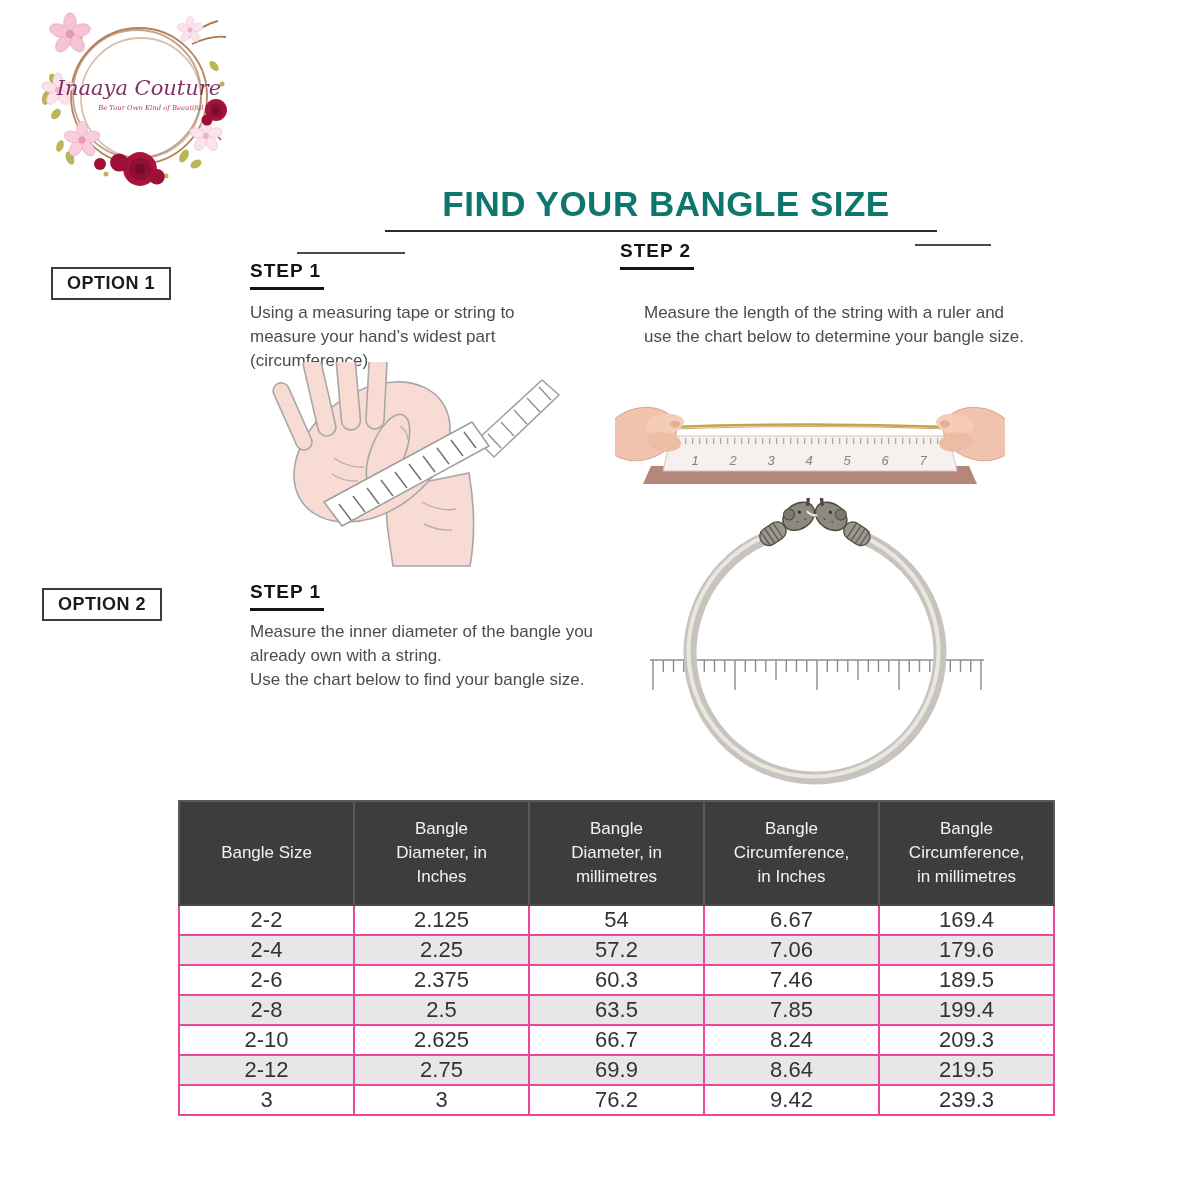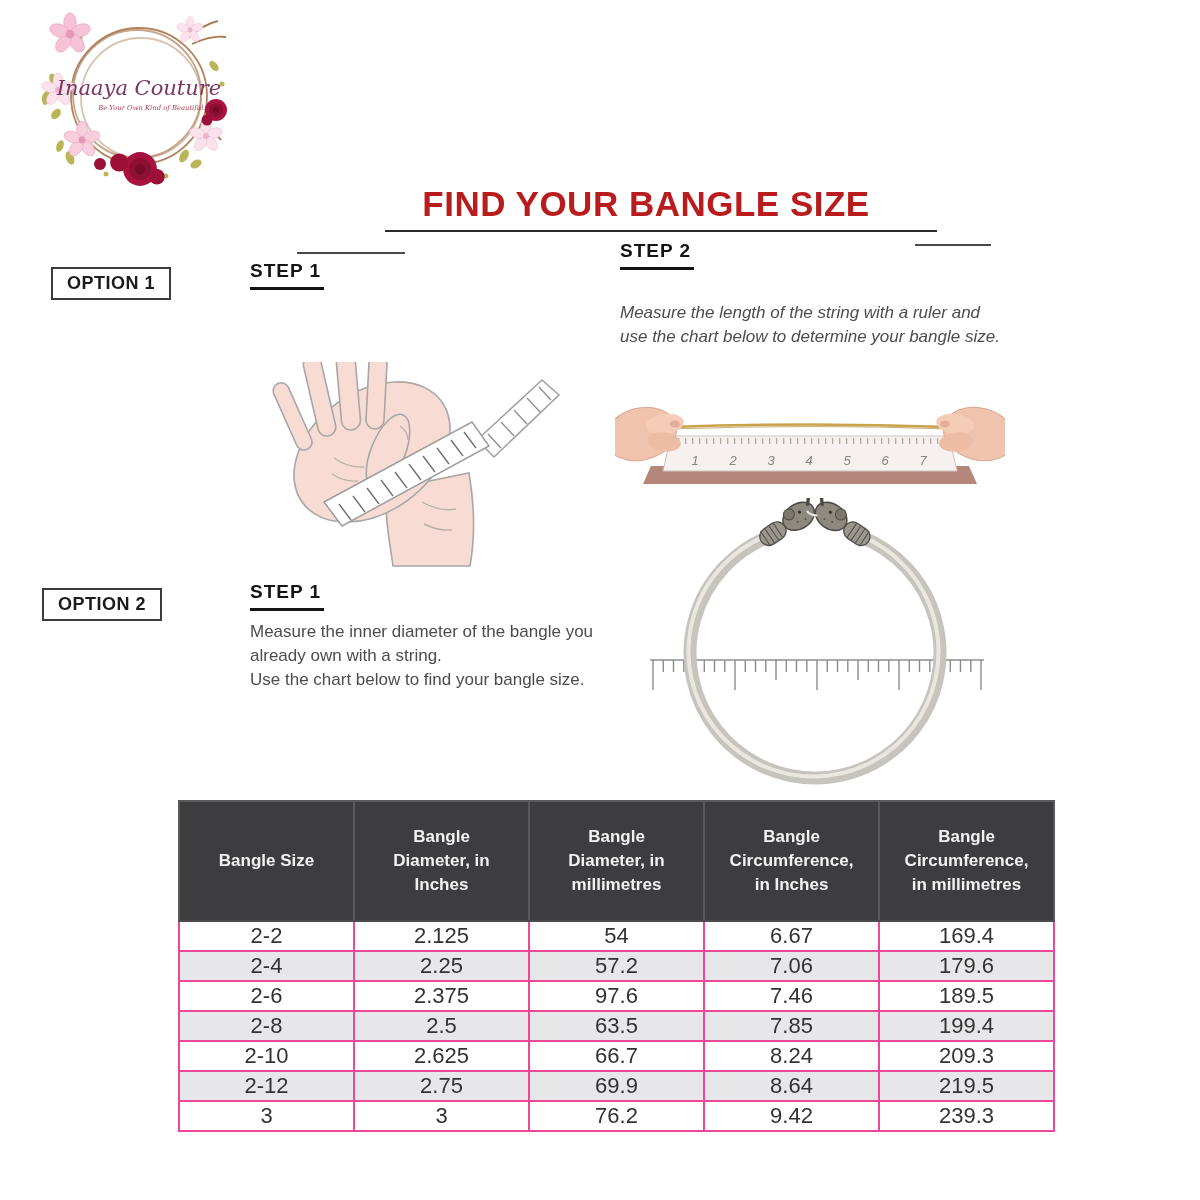--- a/index.html
+++ b/index.html
@@ -9,23 +9,23 @@
     background: #ffffff; overflow: hidden;
     font-family: "Liberation Sans", sans-serif;
   }
   .abs { position: absolute; }
 
   
   .logo { left: 36px; top: 6px; width: 208px; height: 192px; }
 
   
   .page-title {
-    left: 296px; top: 184px; width: 700px;
+    left: 316px; top: 184px; width: 700px;
     text-align: center; font-size: 35px; font-weight: 700;
-    color: #b91c1c; letter-spacing: 0.5px; white-space: nowrap;
+    color: #0f766e; letter-spacing: 0.5px; white-space: nowrap;
   }
   .title-underline { left: 385px; top: 230px; width: 552px; height: 2px; background: #2b2b2b; }
   .decor-line-left  { left: 297px; top: 252px; width: 108px; height: 2px; background: #4a4a4a; }
   .decor-line-right { left: 915px; top: 244px; width: 76px;  height: 2px; background: #4a4a4a; }
 
   
   .option-box {
     width: 120px; height: 33px; border: 2px solid #3c3c3c;
     display: flex; align-items: center; justify-content: center;
     font-size: 18px; font-weight: 700; color: #1c1c1c; letter-spacing: 0.5px;
@@ -39,38 +39,38 @@
     border-bottom: 3px solid #141414; padding: 0 3px 5px 0; display: inline-block;
   }
   .step1a-wrap { left: 250px; top: 260px; }
   .step2-wrap  { left: 620px; top: 240px; }
   .step1b-wrap { left: 250px; top: 581px; }
 
   .step-body {
     font-size: 17px; color: #4c4c4c; line-height: 1.42; white-space: pre-line;
   }
   .step1a-body { left: 250px; top: 301px; width: 335px; }
-  .step2-body  { left: 620px; top: 301px; width: 390px; font-style: italic; }
+  .step2-body  { left: 644px; top: 301px; width: 390px; }
   .step1b-body { left: 250px; top: 620px; width: 365px; }
 
   
   .hand-illustration  { left: 272px; top: 362px; width: 295px; height: 205px; }
   .ruler-photo        { left: 615px; top: 380px; width: 390px; height: 108px; }
   .bangle-photo       { left: 628px; top: 498px; width: 378px; height: 298px; }
 
   
   .size-table-wrap { left: 178px; top: 800px; width: 877px; }
   table.size-table {
     width: 877px; border-collapse: collapse; table-layout: fixed;
     border: 2px solid #8a8a8a;
   }
   table.size-table th {
-    background: #3d3d3f; color: #f2f2f2; font-weight: 700;
+    background: #3d3d3f; color: #f2f2f2; font-weight: 400;
     font-size: 17px; line-height: 1.4; white-space: pre-line;
-    height: 120px; vertical-align: middle; text-align: center;
+    height: 104px; vertical-align: middle; text-align: center;
     border: 2px solid #5a5a5c; border-bottom: 2px solid #4b4b4b;
   }
   table.size-table td {
     height: 30px; text-align: center; vertical-align: middle;
     font-size: 22px; color: #333333;
     border: 2px solid #ec4899;
   }
   table.size-table tr:nth-child(odd)  td { background: #ffffff; }
   table.size-table tr:nth-child(even) td { background: #e7e7e9; }
 </style>
@@ -180,20 +180,21 @@
   <div class="abs page-title">FIND YOUR BANGLE SIZE</div>
   <div class="abs title-underline"></div>
   <div class="abs decor-line-left"></div>
   <div class="abs decor-line-right"></div>
 
   <div class="abs option-box option1-box">OPTION 1</div>
 
   <div class="abs step1a-wrap">
     <span class="step-heading">STEP 1</span>
   </div>
+  <div class="abs step-body step1a-body">Using a measuring tape or string to measure your hand’s widest part (circumference)</div>
 
   <div class="abs step2-wrap">
     <span class="step-heading">STEP 2</span>
   </div>
   <div class="abs step-body step2-body">Measure the length of the string with a ruler and use the chart below to determine your bangle size.</div>
 
   <svg class="abs hand-illustration" viewBox="0 0 295 205">
 
     <g>
       <polygon points="205,78 270,18 287,33 222,95" fill="#ffffff" stroke="#a0a0a0" stroke-width="1.5"></polygon>
@@ -346,21 +347,21 @@
           <tr>
             <td>2-4</td>
             <td>2.25</td>
             <td>57.2</td>
             <td>7.06</td>
             <td>179.6</td>
           </tr>
           <tr>
             <td>2-6</td>
             <td>2.375</td>
-            <td>97.6</td>
+            <td>60.3</td>
             <td>7.46</td>
             <td>189.5</td>
           </tr>
           <tr>
             <td>2-8</td>
             <td>2.5</td>
             <td>63.5</td>
             <td>7.85</td>
             <td>199.4</td>
           </tr>

